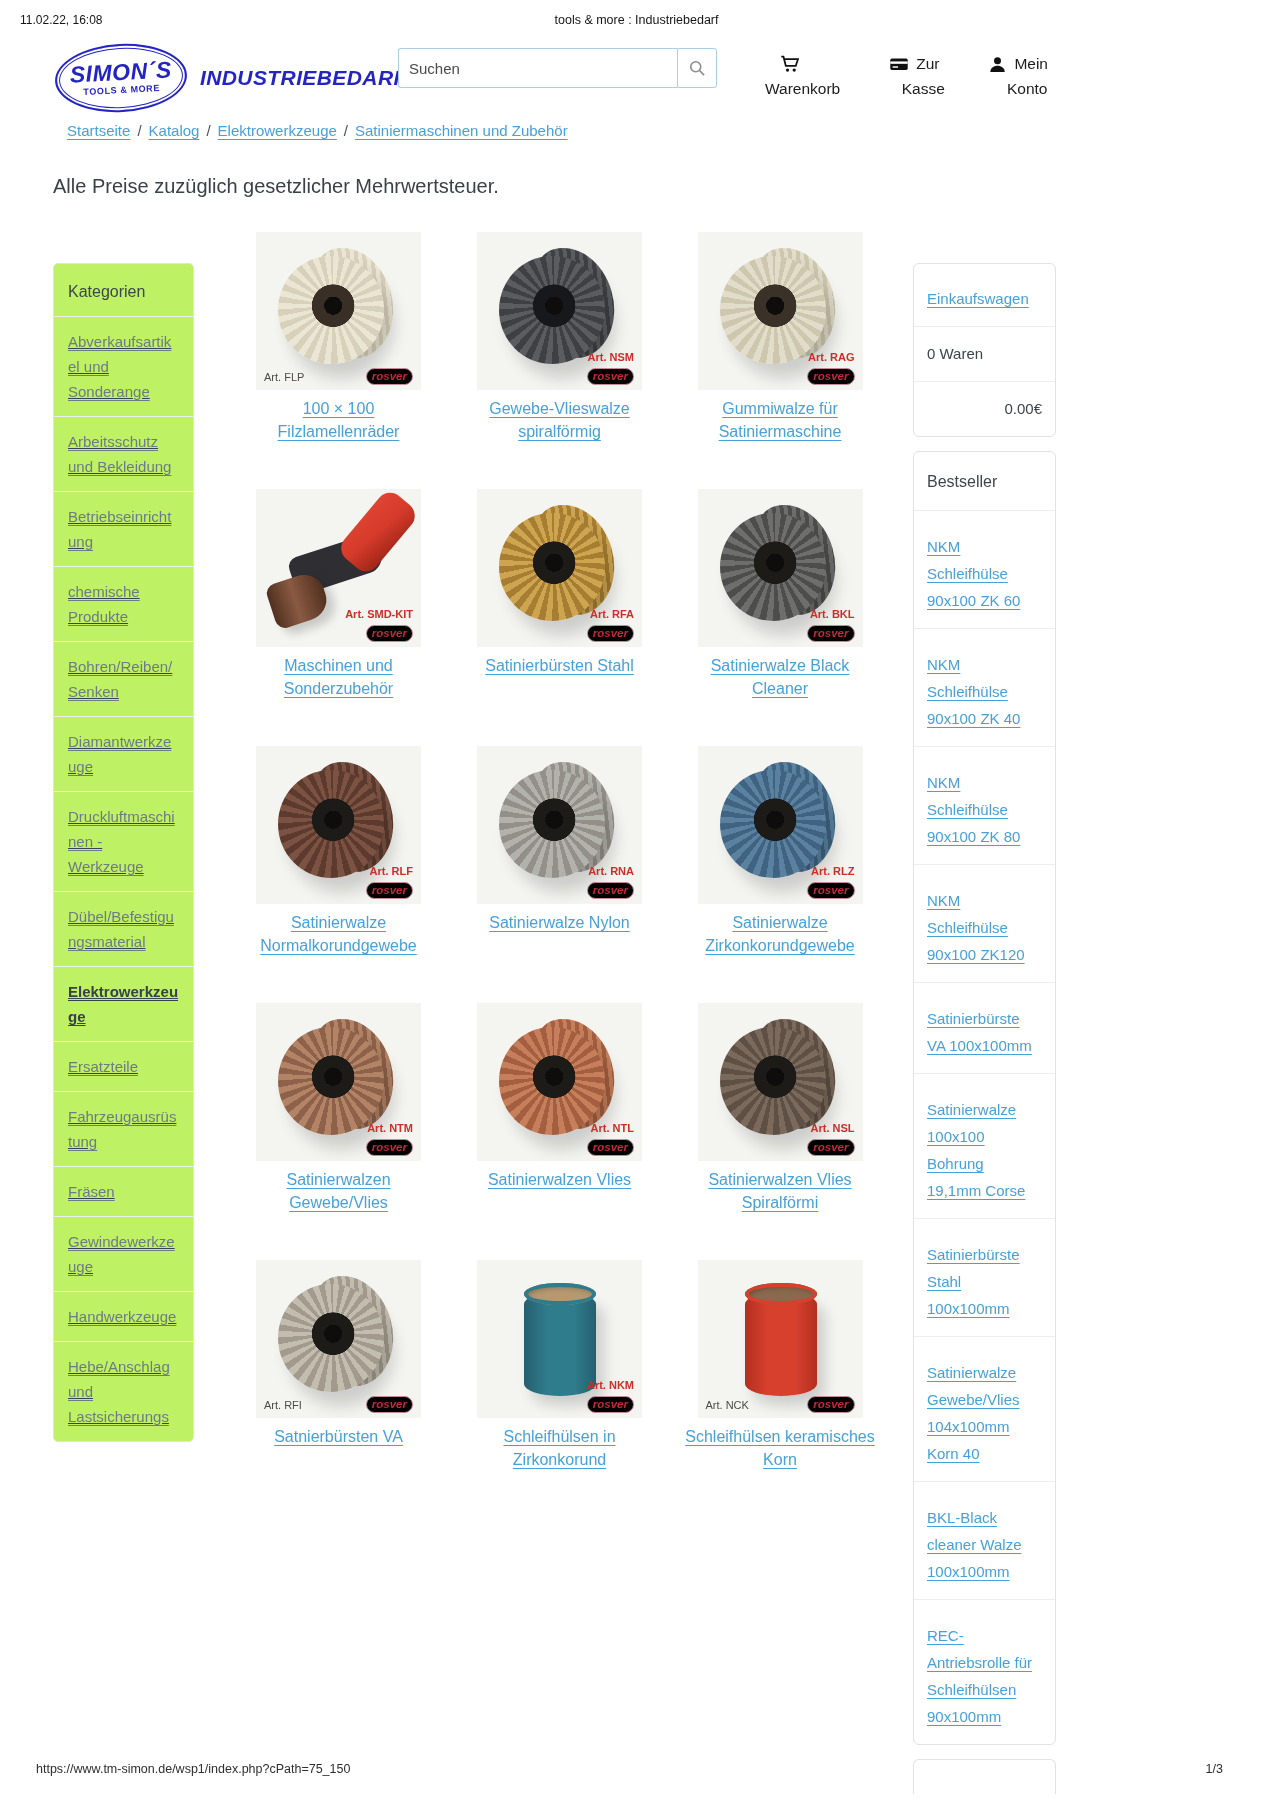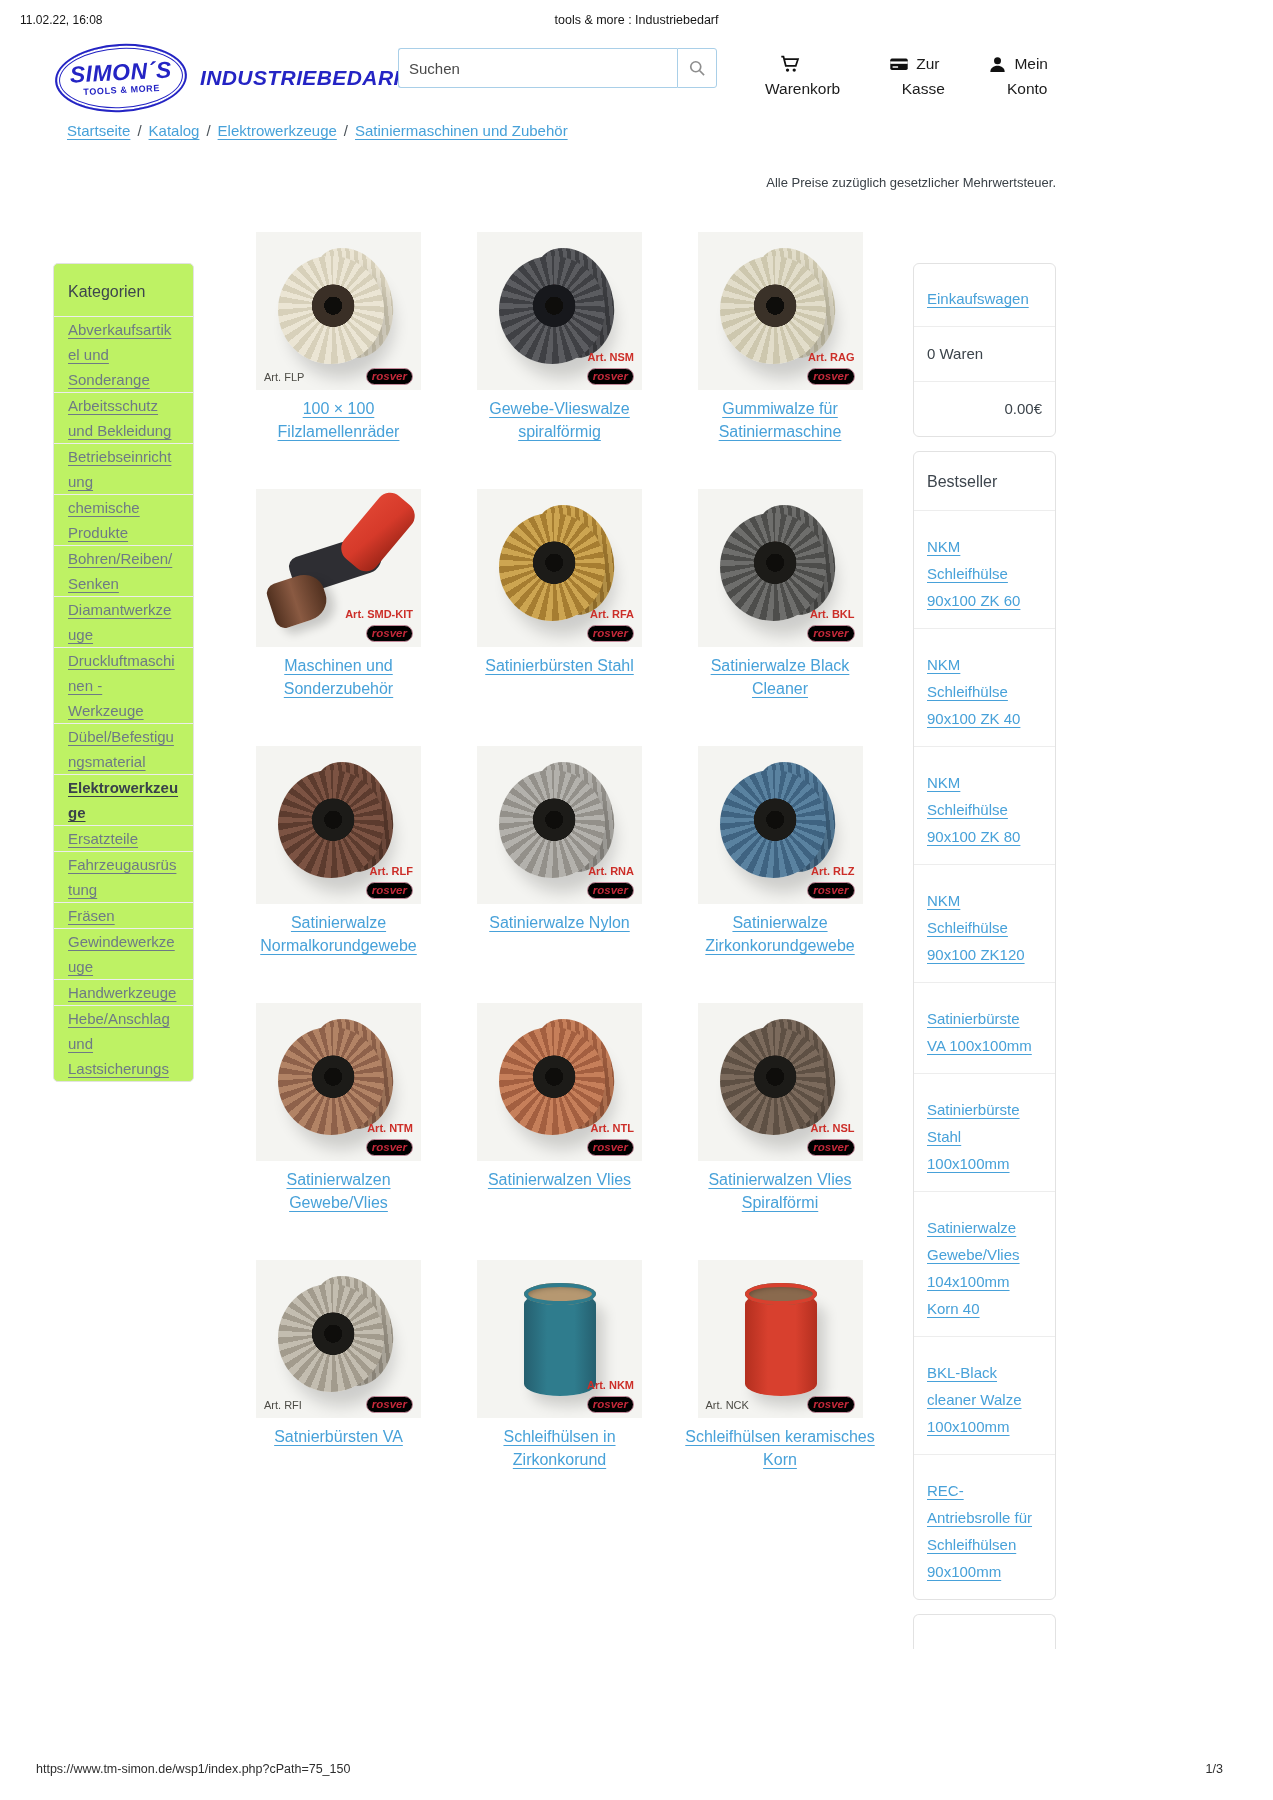--- a/index.html
+++ b/index.html
@@ -39,27 +39,27 @@
 
   .hnav { position:absolute; left:746px; top:52px; width:302px; display:flex; justify-content:space-between; }
   .hnav-item { display:flex; flex-direction:column; align-items:center; font-size:15.5px; color:#1c1c1c; cursor:pointer; }
   .hnav-top { display:flex; align-items:center; gap:6px; height:24px; }
   .hnav-bottom { margin-top:4px;margin-left:19px; }
 
   
   .breadcrumb { position:absolute; left:67px; top:122px; font-size:15px; color:#3c444b; }
   .breadcrumb a { color:#47a1d9; text-decoration:underline; text-underline-offset:3px; }
   .breadcrumb .sep { margin:0 7px; color:#4a5258; }
-  .notice { position:absolute; left:53px; width:1003px; top:175px; text-align:right; font-size:13px; color:#3a4147; }
+  .notice { position:absolute; left:53px; width:1003px; top:175px; text-align:left; font-size:20px; color:#3a4147; }
 
   
   .sidebar-left { position:absolute; left:53px; top:263px; width:141px; }
   .cat-box { border:1px solid #e2e2e2; border-radius:5px; background:#bef264; overflow:hidden; }
   .cat-title { padding:19px 14px 15px; font-size:16px; color:#3d454d; }
-  .cat-cell { padding:0 14px; border-top:1px solid #ededed; }
+  .cat-cell { padding:12px 14px; border-top:1px solid #ededed;text-decoration:underline; }
   .cat-cell a {
     display:block; color:#6e7a85; font-size:15px; line-height:25px;
     text-decoration:underline; text-underline-offset:3px; overflow-wrap:anywhere;
   }
   .cat-cell.active a { color:#39414a; font-weight:bold; }
 
   
   .main-grid { position:absolute; left:228px; top:232px; width:662px; display:grid; grid-template-columns:221px 221px 220px; }
   .pcell { height:257px; text-align:center; }
   .pimg { position:relative; width:165px; height:158px; margin:0 auto; background:#f4f4f1; }
@@ -406,20 +406,23 @@
     <div class="card-row bs-item">
         <a>NKM Schleifhülse 90x100 ZK 80</a>
       </div>
     <div class="card-row bs-item">
         <a>NKM Schleifhülse 90x100 ZK120</a>
       </div>
     <div class="card-row bs-item">
         <a>Satinierbürste VA 100x100mm</a>
       </div>
     <div class="card-row bs-item">
+        <a>Satinierwalze 100x100 Bohrung 19,1mm Corse</a>
+      </div>
+    <div class="card-row bs-item">
         <a>Satinierbürste Stahl 100x100mm</a>
       </div>
     <div class="card-row bs-item">
         <a>Satinierwalze Gewebe/Vlies 104x100mm Korn 40</a>
       </div>
     <div class="card-row bs-item">
         <a>BKL-Black cleaner Walze 100x100mm</a>
       </div>
     <div class="card-row bs-item">
         <a>REC-Antriebsrolle für Schleifhülsen 90x100mm</a>

